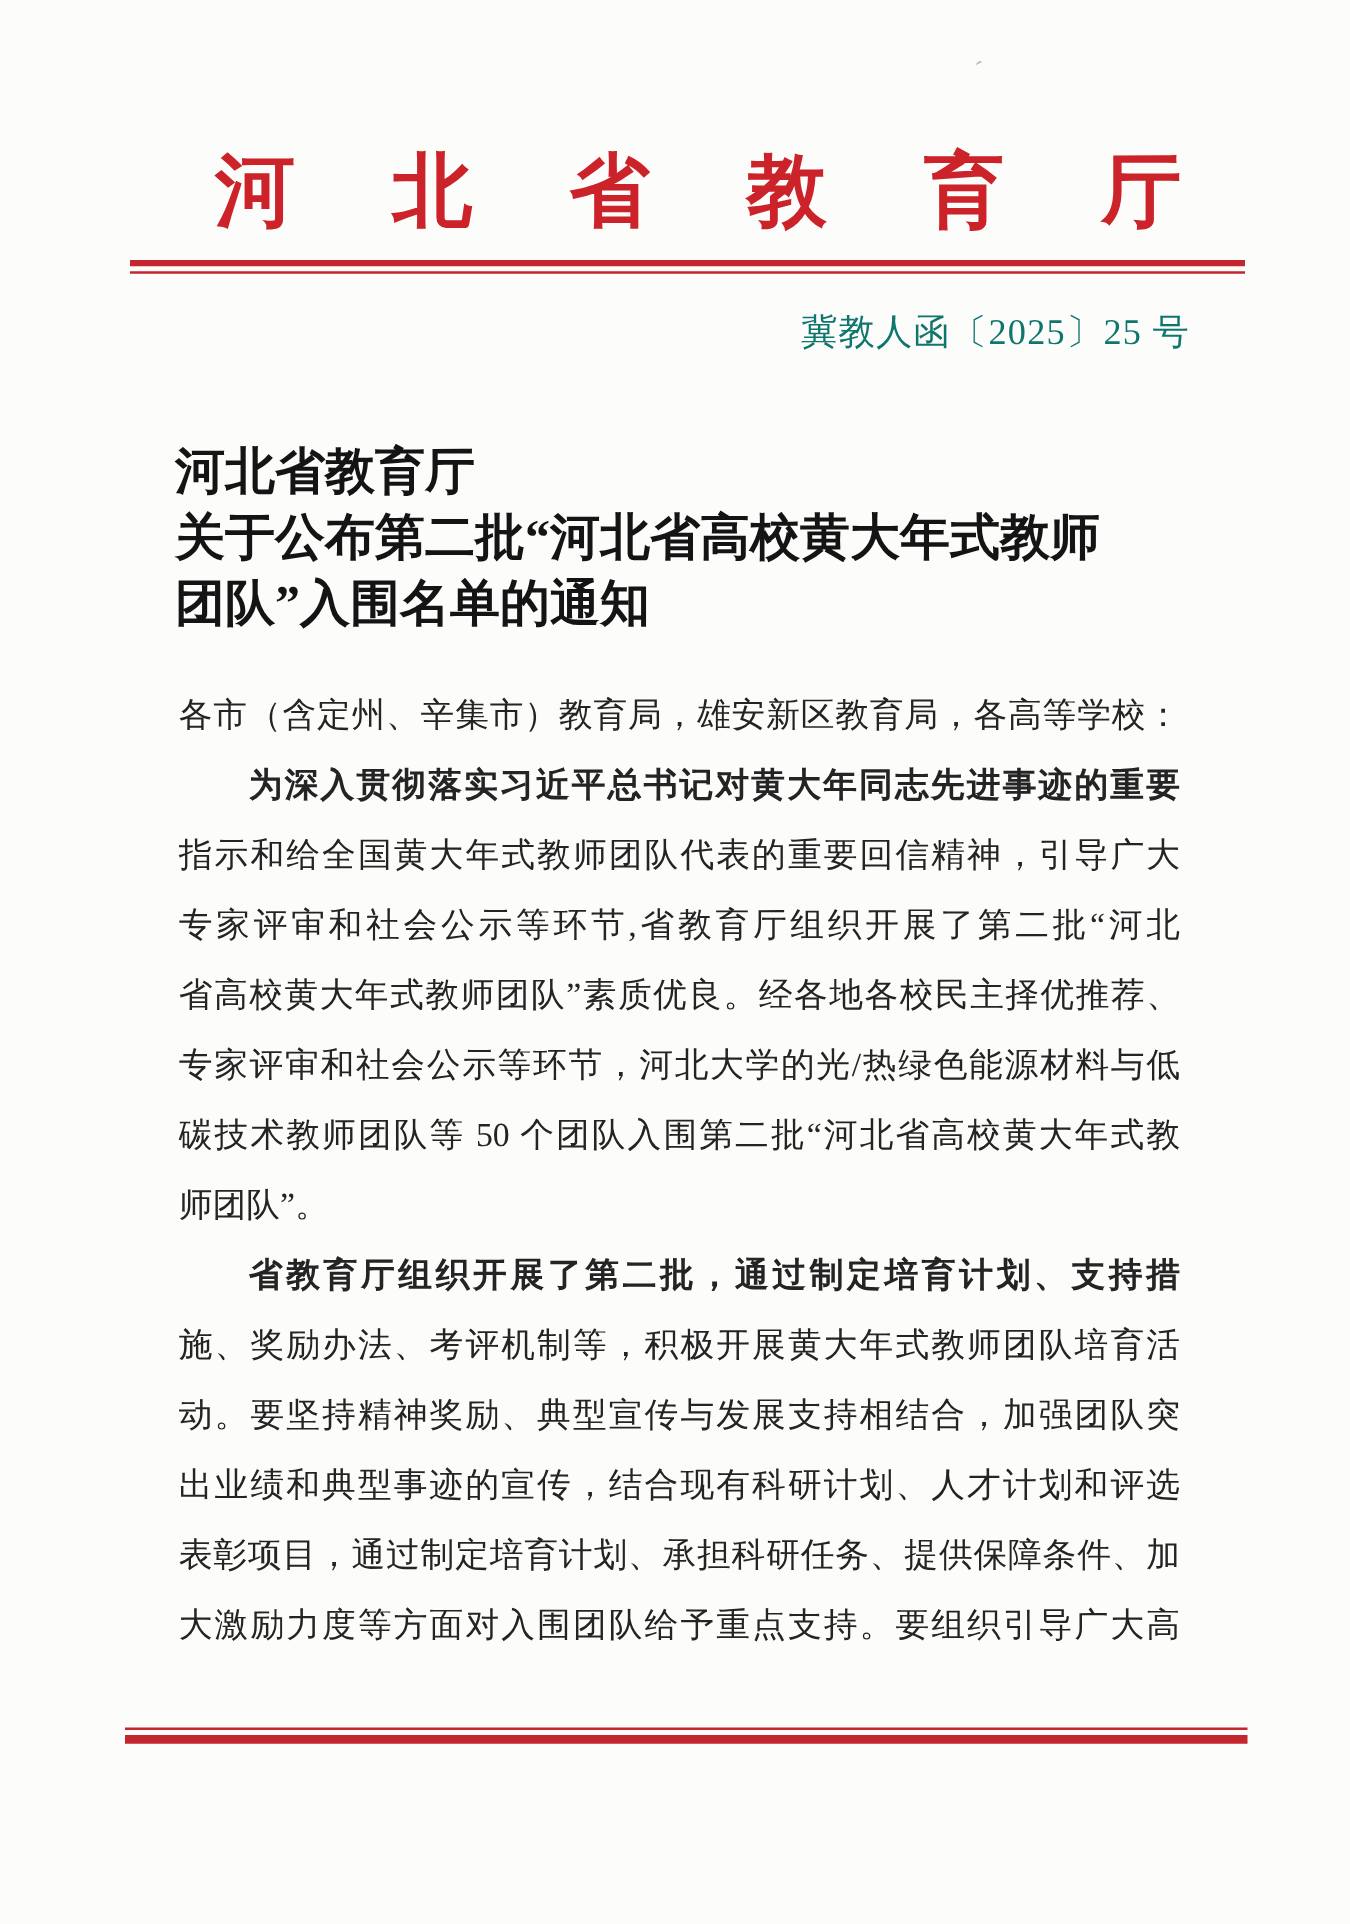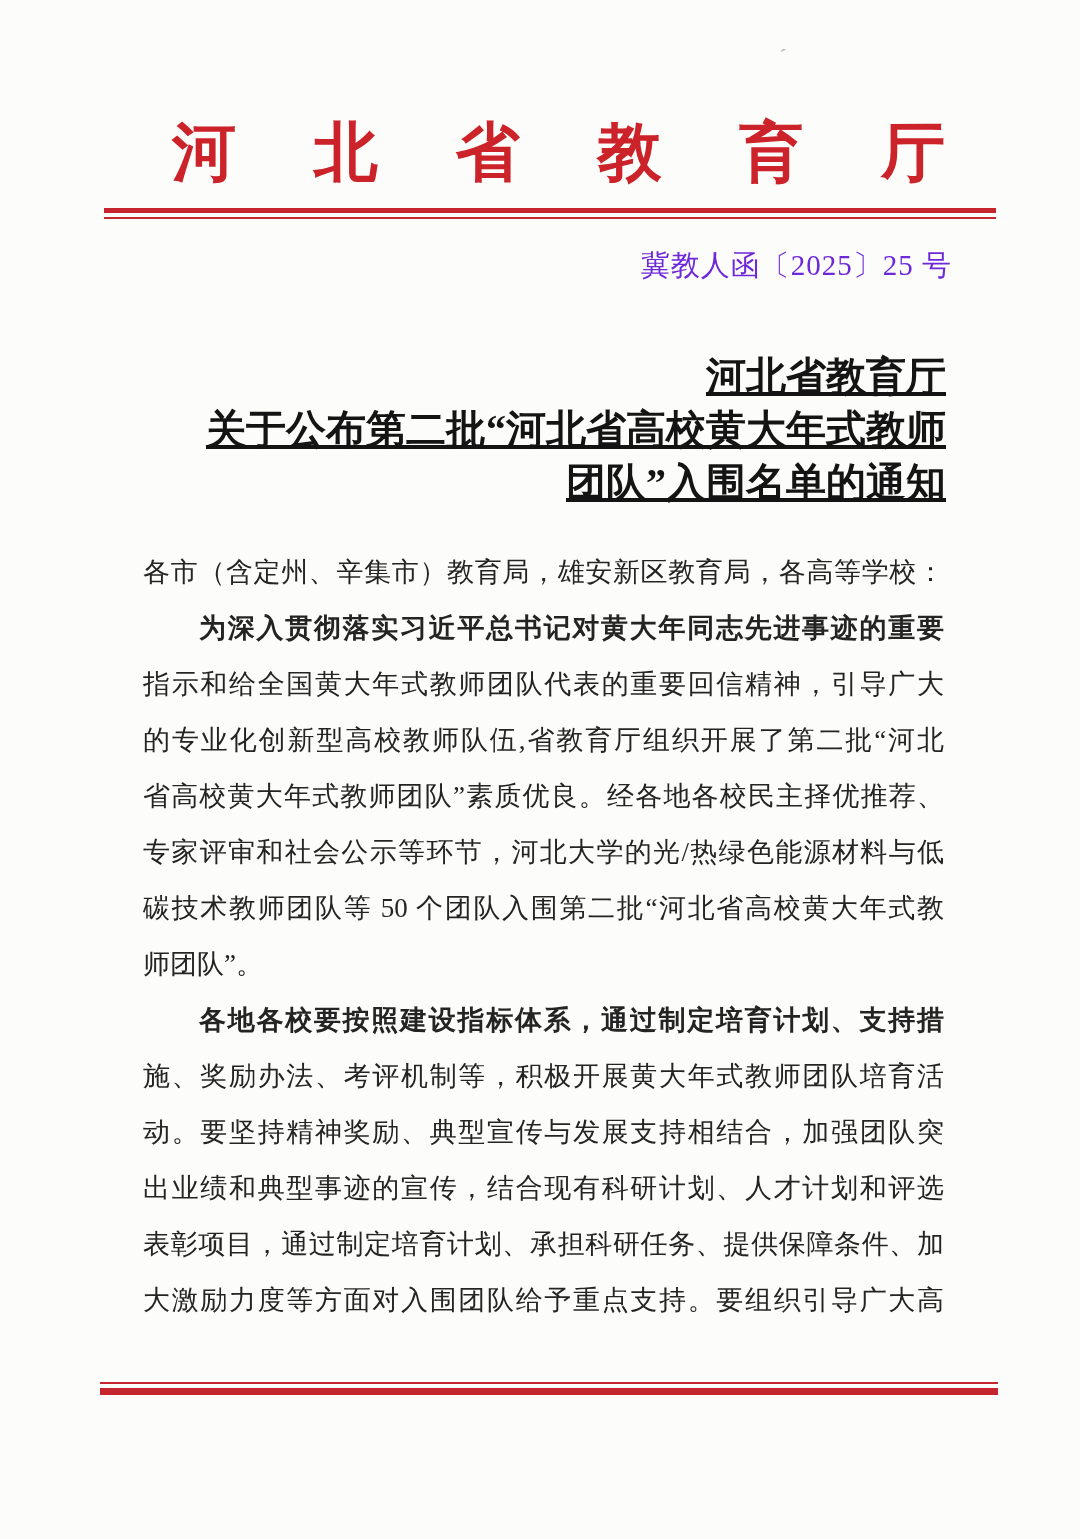--- a/index.html
+++ b/index.html
@@ -34,27 +34,27 @@
   }
   
   .rule{position:absolute;background:var(--rule-red);}
   .rule-header-thick{top:208px;left:104px;width:892px;height:5px;}
   .rule-header-thin {top:217px;left:104px;width:892px;height:2px;}
   .rule-footer-thin {top:1382px;left:100px;width:898px;height:2px;}
   .rule-footer-thick{top:1388px;left:100px;width:898px;height:7px;}
   
   .doc-number{
     position:absolute;top:246px;right:128px;
-    color:#6d28d9;font-size:29px;letter-spacing:1px;
+    color:#0f766e;font-size:29px;letter-spacing:1px;
   }
   
   .doc-title{
     position:absolute;top:350px;left:140px;width:806px;
-    text-align:right;color:var(--title-text);
-    font-size:40px;font-weight:700;line-height:53px;text-decoration:underline;
+    text-align:left;color:var(--title-text);
+    font-size:40px;font-weight:700;line-height:53px;
   }
   
   .doc-body{
     position:absolute;top:544px;left:143px;width:801px;
     color:var(--body-text);
     font-size:27px;line-height:56px;
   }
   .body-line{
     height:56px;white-space:nowrap;
     text-align:justify;
@@ -90,26 +90,26 @@
   <div class="doc-title">
       <div class="title-line">河北省教育厅</div>
       <div class="title-line">关于公布第二批“河北省高校黄大年式教师</div>
       <div class="title-line">团队”入围名单的通知</div>
     </div>
 
   <div class="doc-body">
       <div class="body-line fill">各市（含定州、辛集市）教育局，雄安新区教育局，各高等学校：</div>
       <div class="body-line indent fill">为深入贯彻落实习近平总书记对黄大年同志先进事迹的重要</div>
       <div class="body-line fill">指示和给全国黄大年式教师团队代表的重要回信精神，引导广大</div>
-      <div class="body-line fill">的专业化创新型高校教师队伍,省教育厅组织开展了第二批“河北</div>
+      <div class="body-line fill">专家评审和社会公示等环节,省教育厅组织开展了第二批“河北</div>
       <div class="body-line fill">省高校黄大年式教师团队”素质优良。经各地各校民主择优推荐、</div>
       <div class="body-line fill">专家评审和社会公示等环节，河北大学的光/热绿色能源材料与低</div>
       <div class="body-line fill">碳技术教师团队等 50 个团队入围第二批“河北省高校黄大年式教</div>
       <div class="body-line">师团队”。</div>
-      <div class="body-line indent fill">各地各校要按照建设指标体系，通过制定培育计划、支持措</div>
+      <div class="body-line indent fill">省教育厅组织开展了第二批，通过制定培育计划、支持措</div>
       <div class="body-line fill">施、奖励办法、考评机制等，积极开展黄大年式教师团队培育活</div>
       <div class="body-line fill">动。要坚持精神奖励、典型宣传与发展支持相结合，加强团队突</div>
       <div class="body-line fill">出业绩和典型事迹的宣传，结合现有科研计划、人才计划和评选</div>
       <div class="body-line fill">表彰项目，通过制定培育计划、承担科研任务、提供保障条件、加</div>
       <div class="body-line fill">大激励力度等方面对入围团队给予重点支持。要组织引导广大高</div>
     </div>
 
   <div class="rule rule-footer-thin"></div>
   <div class="rule rule-footer-thick"></div>
 

